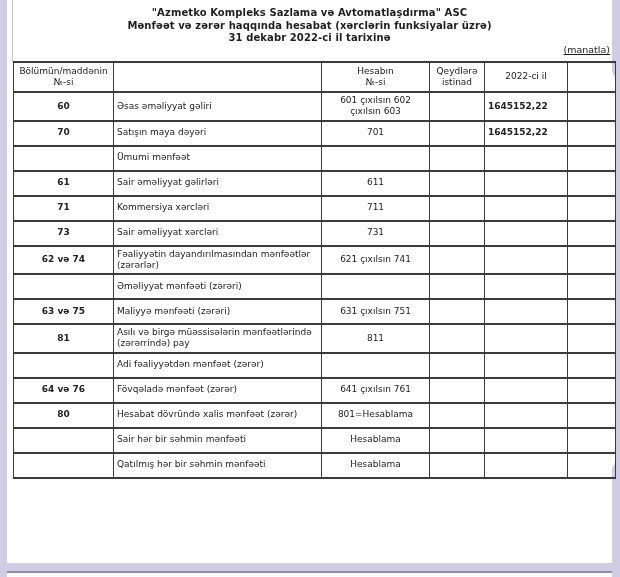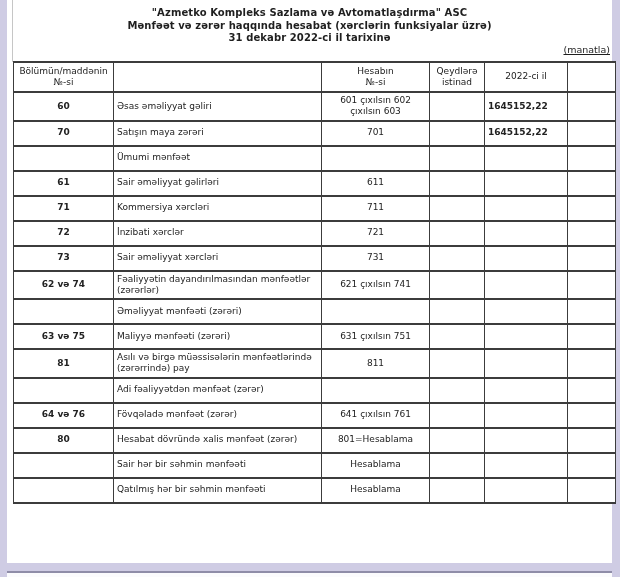--- a/index.html
+++ b/index.html
@@ -35,20 +35,21 @@
     font-size: 9.5px;
     color: #1f1f1f;
     text-decoration: underline;
   }
   table.report {
     position: absolute; left: 6px; top: 61px;
     width: 602px;
     border-collapse: collapse;
     table-layout: fixed;
     background: #fff;
+    border-radius: 24px;
   }
   table.report th, table.report td {
     border: 2px solid #3c3c3c;
     border-left-width: 1.3px;
     border-right-width: 1.3px;
     font-size: 9px;
     color: #222;
     padding: 2px 3px;
     line-height: 1.25;
     overflow: hidden;
@@ -124,21 +125,21 @@
         <tr>
           <td class="c-no">60</td>
           <td class="c-name">Əsas əməliyyat gəliri</td>
           <td class="c-acc">601 çıxılsın 602 çıxılsın 603</td>
           <td class="c-note"></td>
           <td class="c-val">1645152,22</td>
           <td class="c-extra"></td>
         </tr>
         <tr>
           <td class="c-no">70</td>
-          <td class="c-name">Satışın maya zərəri</td>
+          <td class="c-name">Satışın maya dəyəri</td>
           <td class="c-acc">701</td>
           <td class="c-note"></td>
           <td class="c-val">1645152,22</td>
           <td class="c-extra"></td>
         </tr>
         <tr>
           <td class="c-no"></td>
           <td class="c-name">Ümumi mənfəət</td>
           <td class="c-acc"></td>
           <td class="c-note"></td>
@@ -155,28 +156,20 @@
         </tr>
         <tr>
           <td class="c-no">71</td>
           <td class="c-name">Kommersiya xərcləri</td>
           <td class="c-acc">711</td>
           <td class="c-note"></td>
           <td class="c-val"></td>
           <td class="c-extra"></td>
         </tr>
         <tr>
-          <td class="c-no">72</td>
-          <td class="c-name">İnzibati xərclər</td>
-          <td class="c-acc">721</td>
-          <td class="c-note"></td>
-          <td class="c-val"></td>
-          <td class="c-extra"></td>
-        </tr>
-        <tr>
           <td class="c-no">73</td>
           <td class="c-name">Sair əməliyyat xərcləri</td>
           <td class="c-acc">731</td>
           <td class="c-note"></td>
           <td class="c-val"></td>
           <td class="c-extra"></td>
         </tr>
         <tr>
           <td class="c-no">62 və 74</td>
           <td class="c-name">Fəaliyyətin dayandırılmasından mənfəətlər (zərərlər)</td>

